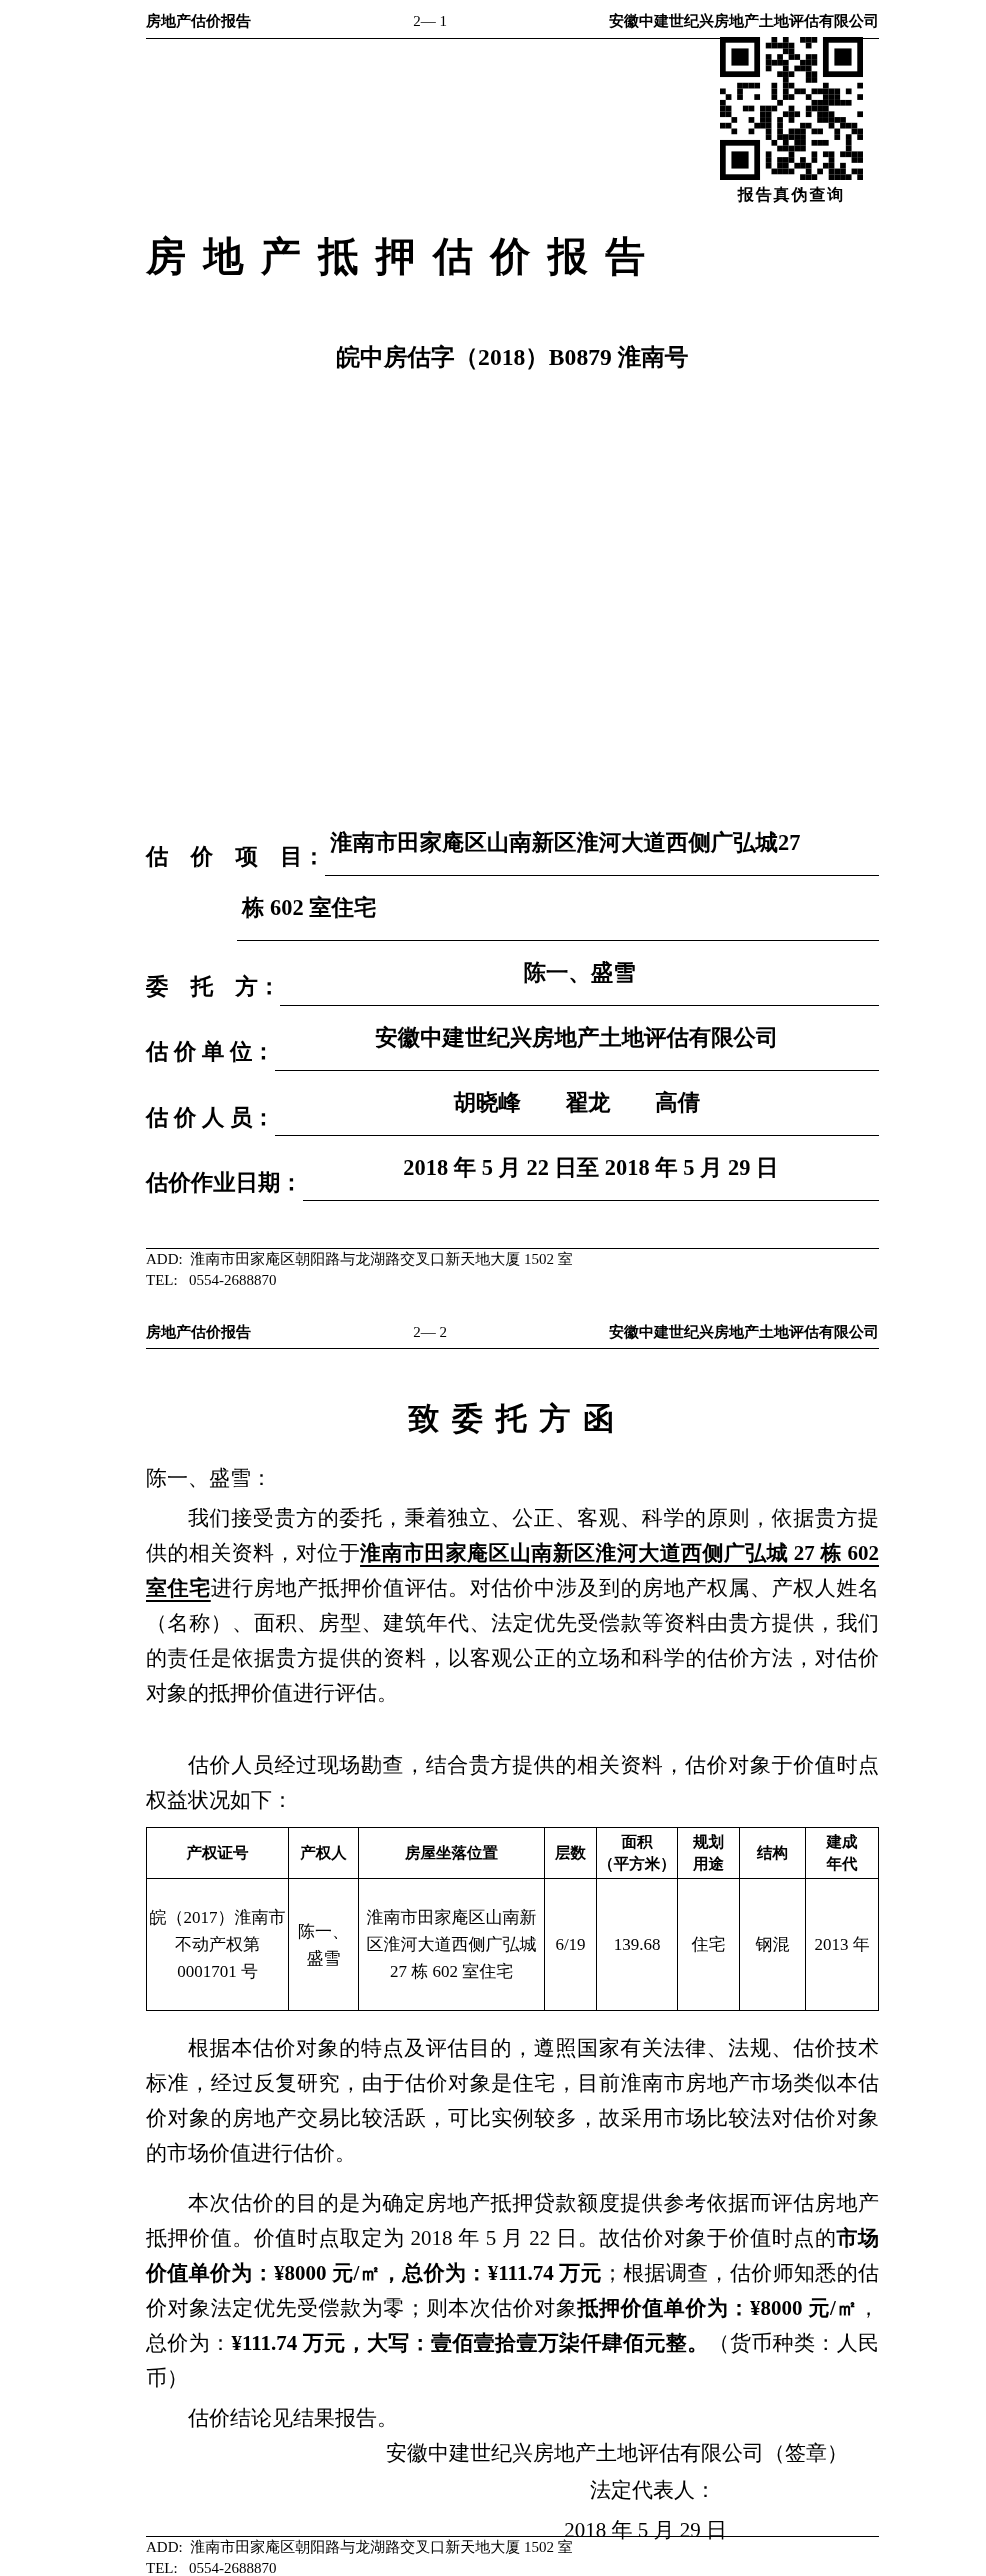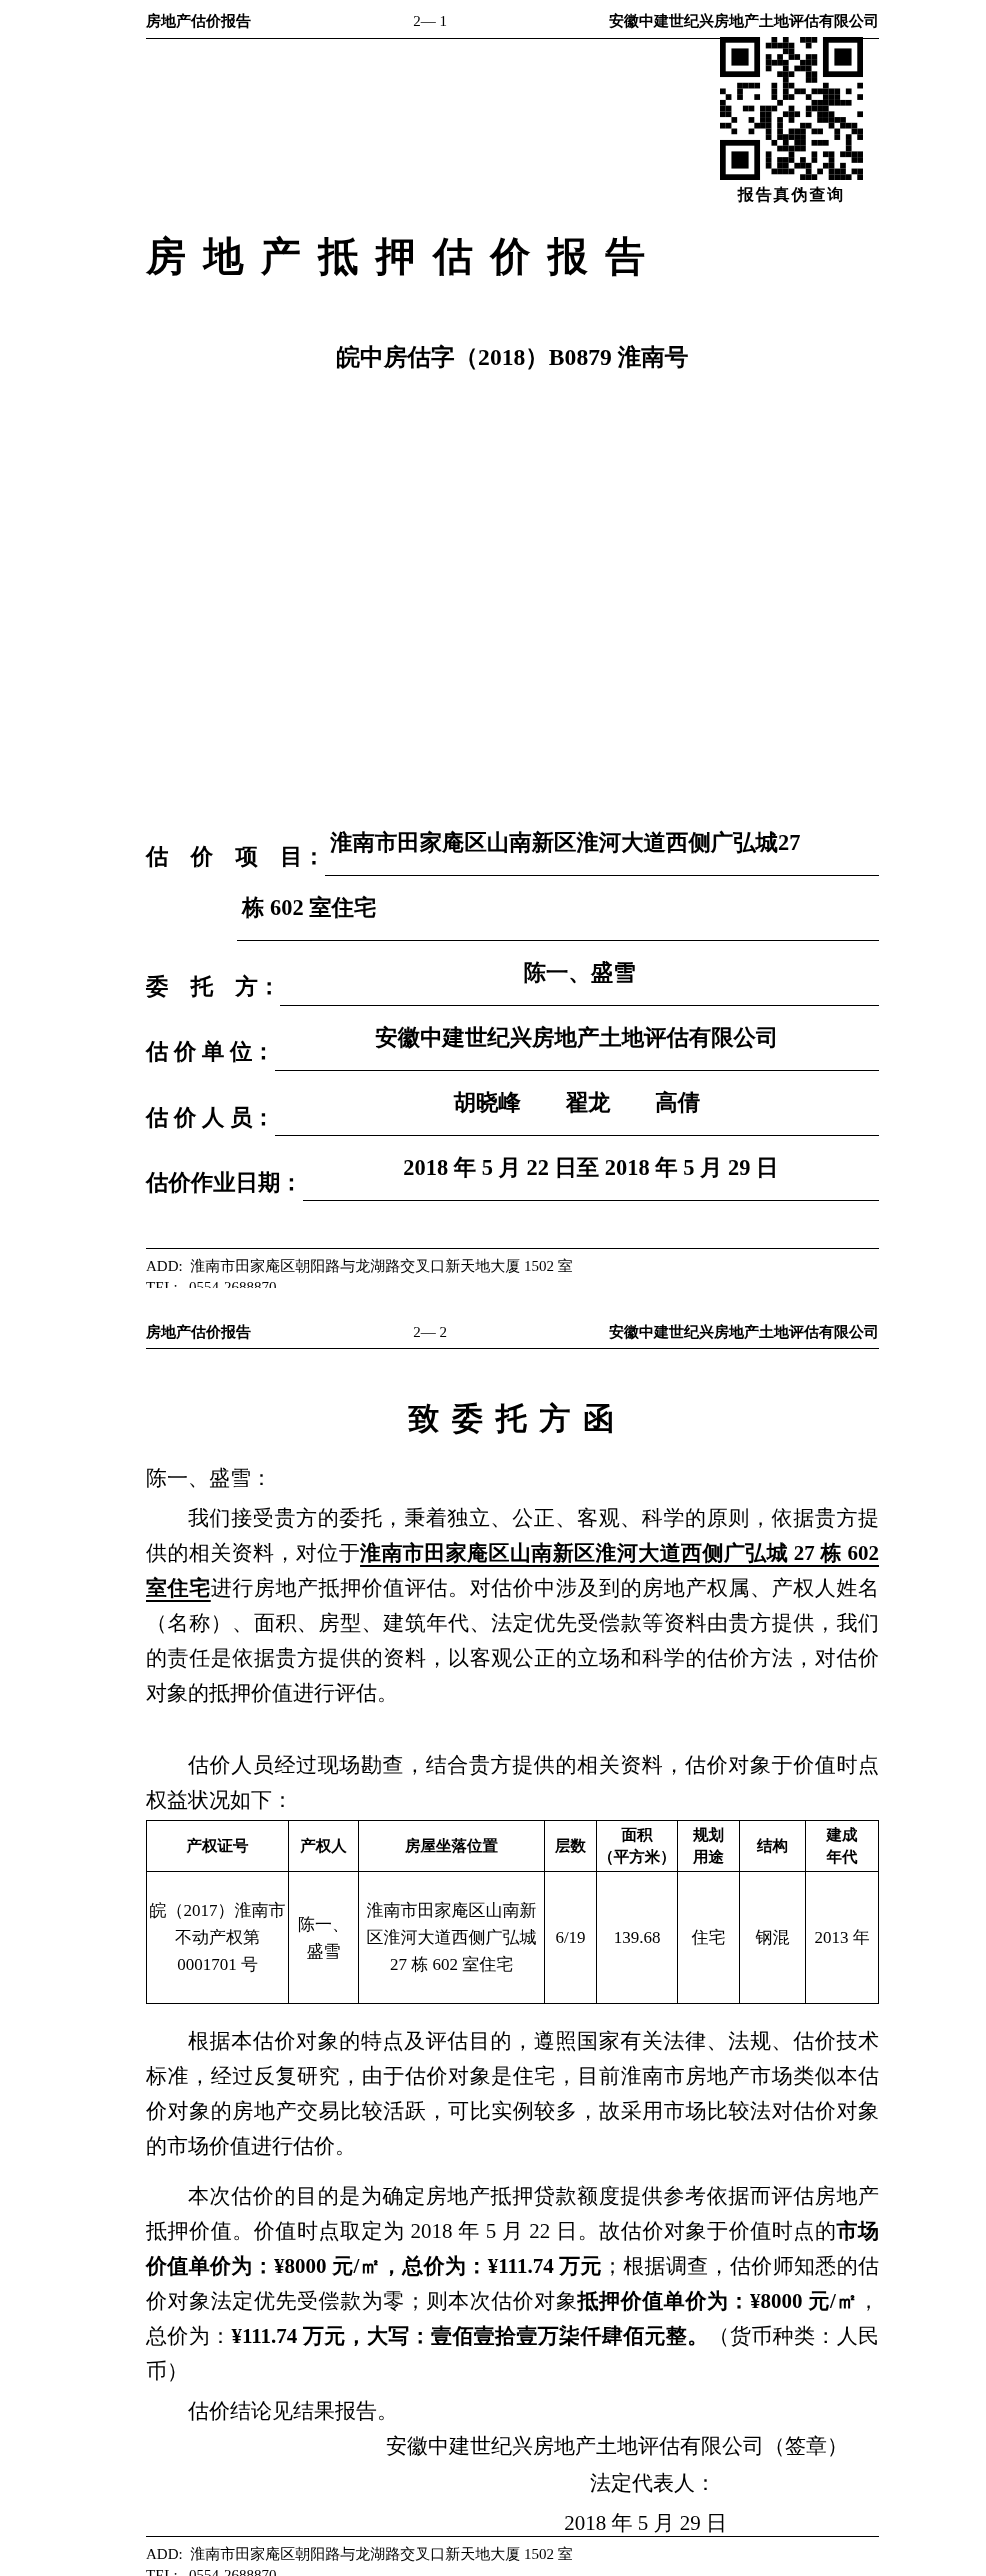--- a/index.html
+++ b/index.html
@@ -31,37 +31,37 @@
   .fields { margin-top:455px; font-size:22.4px; font-weight:bold; }
   .frow { display:flex; align-items:flex-end; margin-bottom:17px; }
   .flabel { white-space:pre; flex:0 0 auto; padding-bottom:3.7px; }
   .fspacer { flex:0 0 91px; }
   .fval { flex:1 1 auto; border-bottom:1.9px solid #000; padding:0 5px 18px; text-align:center;
           line-height:1.3; white-space:pre; }
   .fval.left { text-align:left; }
 
   
   .pfooter { position:absolute; top:1248px; left:146px; right:108px;
-             border-top:1.2px solid #000; padding-top:7px; font-size:15px; line-height:20.5px; }
+             border-top:1.2px solid #000; padding-top:0; font-size:15px; line-height:20.5px; }
   .pfooter div { white-space:pre; }
 
   
   .letter-title { margin-top:49px; text-align:center; font-size:31px; font-weight:bold;
                   letter-spacing:2.5px; white-space:pre; }
   .letter { font-size:21px; line-height:35px; }
   .salutation { margin-top:21px; }
   .para { text-indent:2em; text-align:justify; margin-top:5px; }
   .para-2 { margin-top:37px; }
   .para-3 { margin-top:20px; }
   .para-4 { margin-top:15px; }
   .b  { font-weight:bold; }
   .bu { font-weight:bold; text-decoration:underline; text-decoration-thickness:1.9px; text-underline-offset:5px; }
 
   
-  .rights-table { width:100%; border-collapse:collapse; margin-top:2px; table-layout:fixed; }
+  .rights-table { width:100%; border-collapse:collapse; margin-top:9px; table-layout:fixed; }
   .rights-table th, .rights-table td { border:1.2px solid #000; text-align:center; vertical-align:middle;
       white-space:pre-line; padding:2.5px 1.2px; line-height:27px; }
   .rights-table th { font-size:15.5px; font-weight:bold; line-height:22.4px; height:50px; }
   .rights-table td { font-size:17px; height:132px; }
 
   .sig-company { text-align:right; padding-right:31px; margin-top:0; }
   .sig-legal   { text-align:right; padding-right:163px; margin-top:2px; }
   .sig-date    { text-align:right; padding-right:152px; margin-top:5px; white-space:pre; }
 </style>
 </head>

